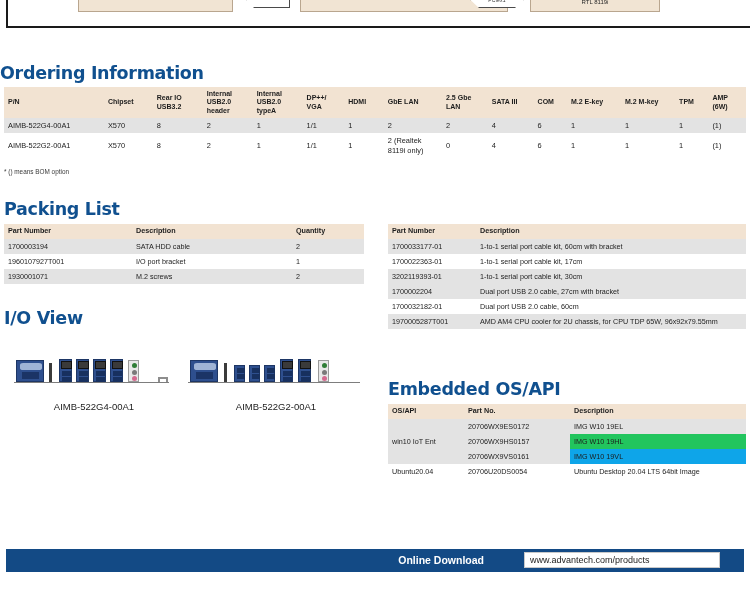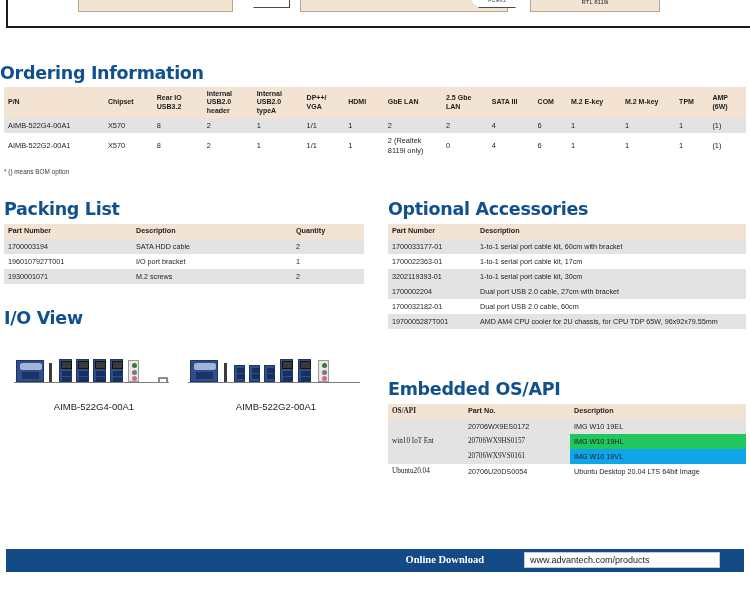--- a/index.html
+++ b/index.html
@@ -137,21 +137,21 @@
   table.packing th:nth-child(2), table.packing td:nth-child(2) { width: 160px; }
   table.packing th:nth-child(3), table.packing td:nth-child(3) { width: 72px; }
 
   
   .access-wrap { position: absolute; left: 388px; top: 224px; width: 358px; }
   table.access th:nth-child(1), table.access td:nth-child(1) { width: 88px; }
   table.access th:nth-child(2), table.access td:nth-child(2) { width: 270px; }
 
   
   .os-wrap { position: absolute; left: 388px; top: 404px; width: 358px; }
-  table.os th:nth-child(1), table.os td:nth-child(1) { width: 76px; font-family: Liberation Serif, serif; }
+  table.os th:nth-child(1), table.os td:nth-child(1) { width: 76px; }
   table.os th:nth-child(2), table.os td:nth-child(2) { width: 106px; }
   table.os th:nth-child(3), table.os td:nth-child(3) { width: 176px; }
   table.os td.grp { background: #e3e3e3; }
 
   
   .io-wrap { position: absolute; left: 0px; top: 331px; width: 375px; height: 90px; }
   .io-board {
     position: absolute;
     height: 26px;
   }
@@ -266,21 +266,21 @@
     left: 6px; top: 549px;
     width: 738px; height: 23px;
     background: #134a85;
   }
   .footer-label {
     position: absolute;
     right: 266px; top: 554px;
     font-size: 10.5px;
     font-weight: bold;
     color: #ffffff;
-    font-family: Liberation Serif, serif;
+    font-family: Liberation Sans, sans-serif;
   }
   .footer-url-box {
     position: absolute;
     left: 524px; top: 552px;
     width: 196px; height: 16px;
     background: #ffffff;
     border: 1px solid #c9c9c9;
   }
   .footer-url {
     position: absolute;
@@ -392,21 +392,20 @@
         </tr>
         <tr class="alt">
           <td>1930001071</td>
           <td>M.2 screws</td>
           <td>2</td>
         </tr>
       </tbody>
     </table>
   </div>
 
-  <div class="sec-title" style="left:388px; top:199px;">Optional Accessories</div>
 
   <div class="access-wrap">
     <table class="adv access">
       <thead>
         <tr>
           <th>Part Number</th>
           <th>Description</th>
         </tr>
       </thead>
       <tbody>

